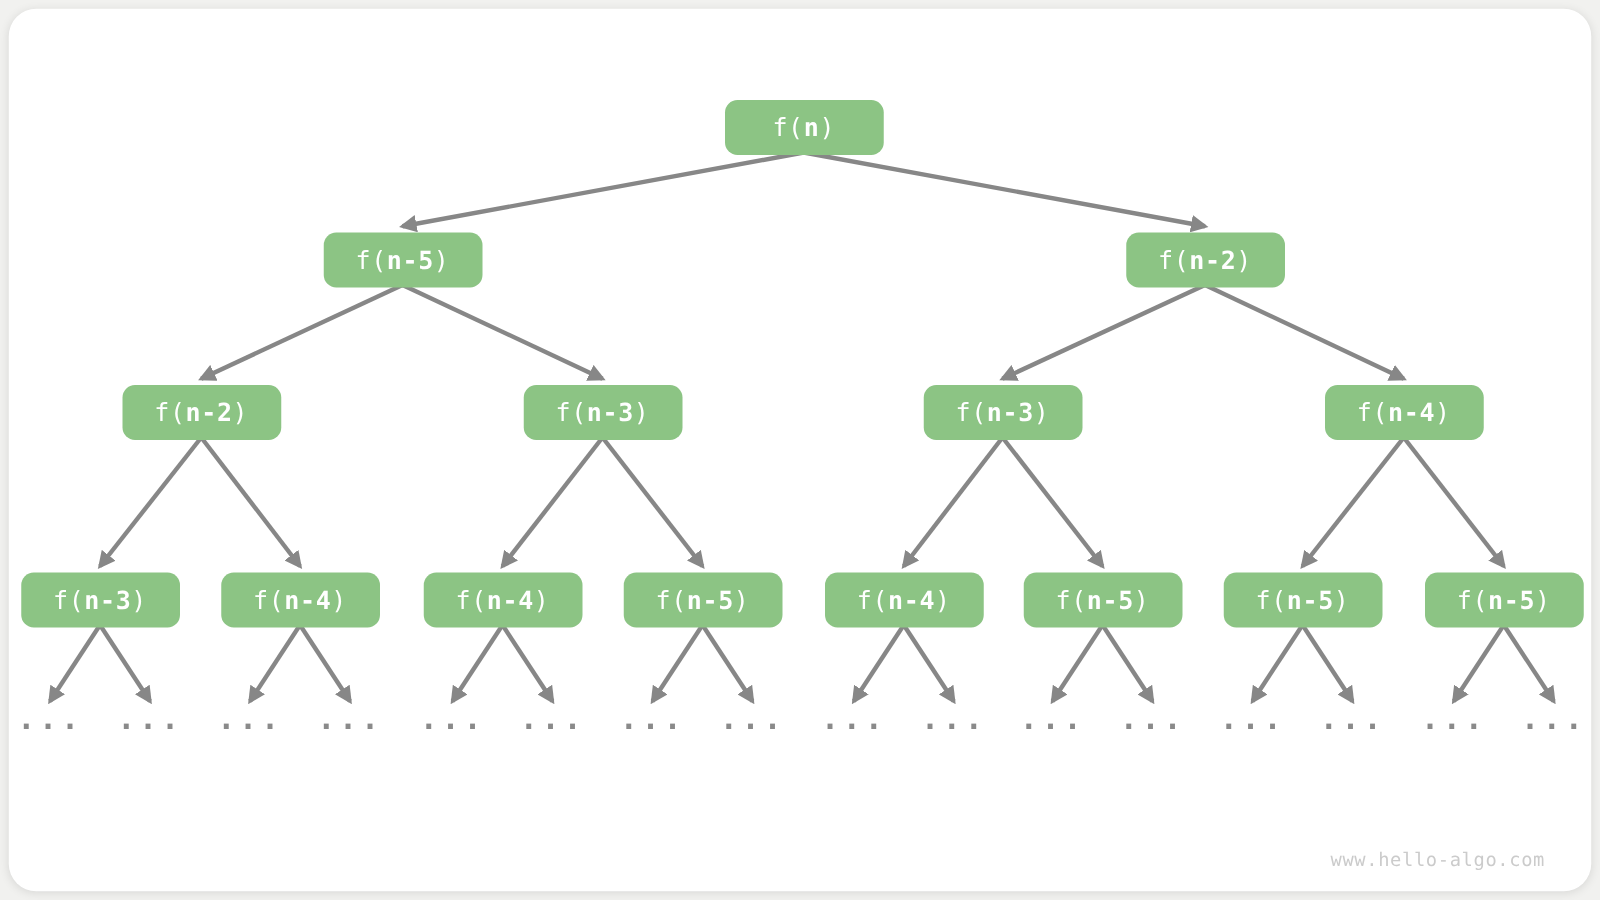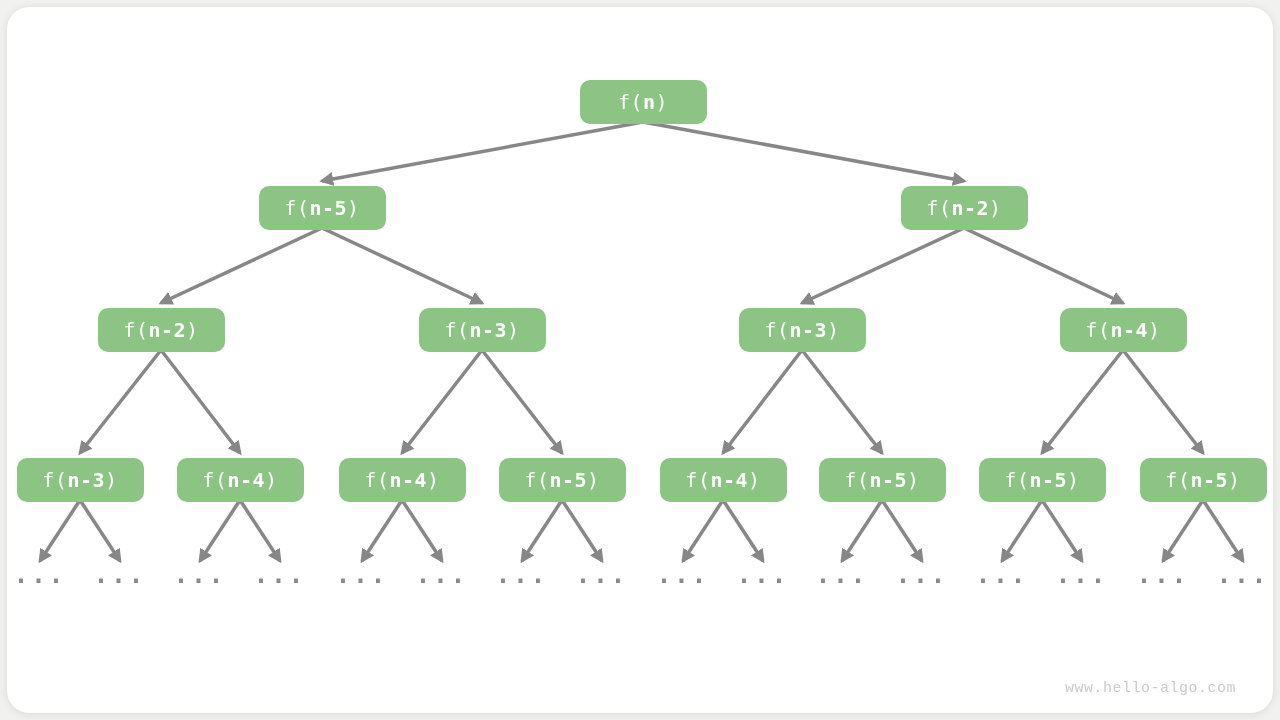--- a/index.html
+++ b/index.html
@@ -52,21 +52,20 @@
     letter-spacing: 3px;
     line-height: 1;
   }
   .watermark {
     position: absolute;
     right: 44px;
     bottom: 23px;
     color: #cbcbcb;
     font-size: 15px;
     letter-spacing: 0.5px;
-    font-family: Liberation Mono, monospace;
   }
 </style>
 </head>
 <body>
 
 <div class="card"></div>
 
 <div id="diagram">
     <svg id="edge-layer" width="1280" height="720">
       <defs>

